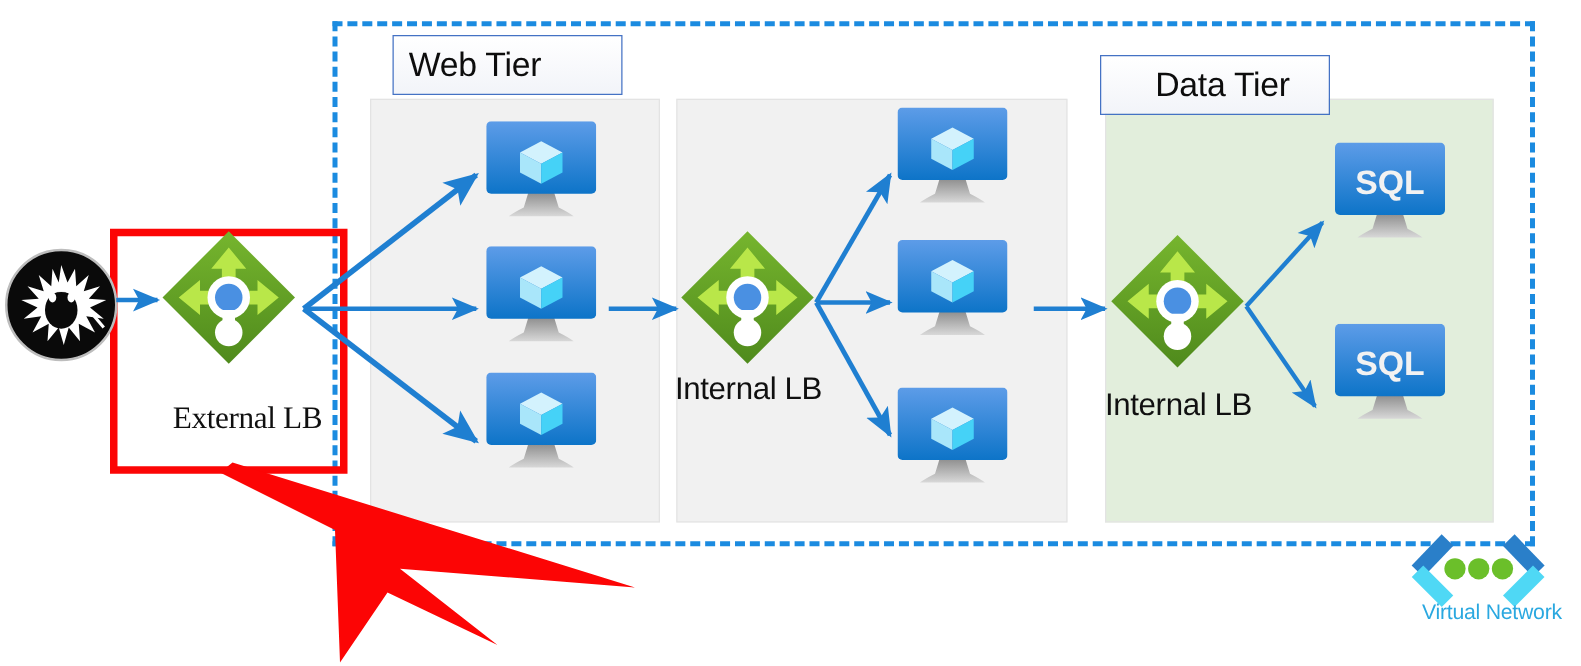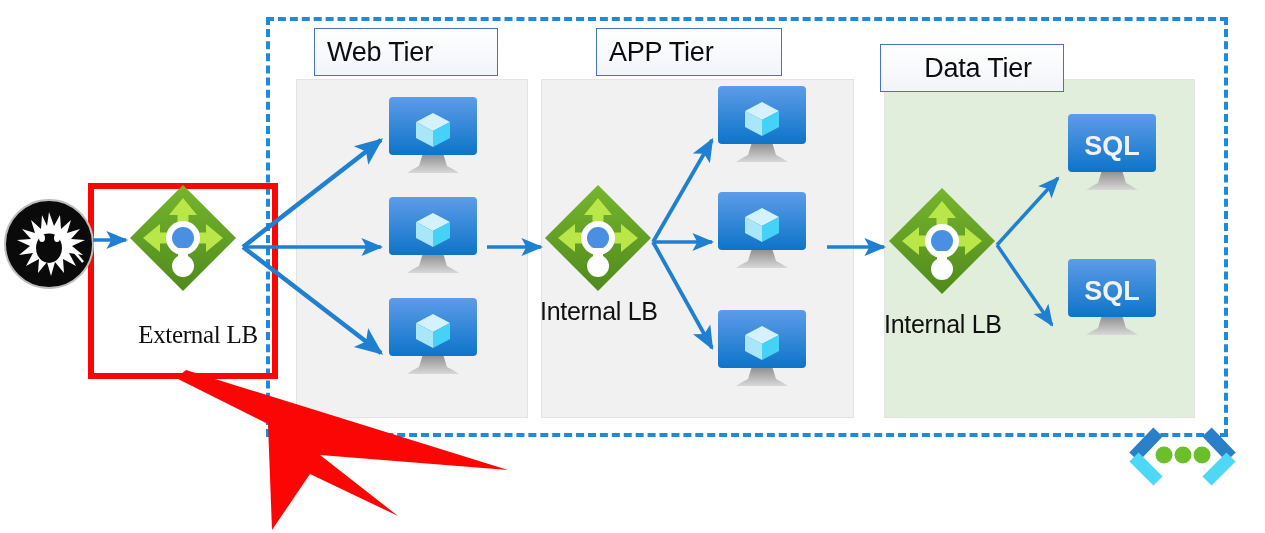--- a/index.html
+++ b/index.html
@@ -101,23 +101,20 @@
   <div class="abs" id="vnet-boundary"></div>
 
   <div class="abs tier-panel panel-gray" style="left:296px; top:79px; width:232px; height:339px;"></div>
 
   <div class="abs tier-panel panel-gray" style="left:541px; top:79px; width:313px; height:339px;"></div>
 
   <div class="abs tier-panel panel-green" style="left:884px; top:79px; width:311px; height:339px;"></div>
 
   <div class="abs tier-title" style="left:314px; top:28px; width:184px;">
     <span>Web Tier</span>
-  </div>
-  <div class="abs tier-title" style="left:596px; top:28px; width:186px;">
-    <span>APP Tier</span>
   </div>
   <div class="abs tier-title" style="left:880px; top:44px; width:184px;justify-content:center;">
     <span>Data Tier</span>
   </div>
 
   <div class="abs" id="red-box"></div>
 
   <div class="abs" id="internet-icon">
     <svg viewBox="0 0 92 92" width="92" height="92">
       <circle cx="46" cy="46" r="44" fill="#0a0a0a" stroke="#bdbdbd" stroke-width="2"></circle>
@@ -309,15 +306,16 @@
       <g stroke-linecap="butt">
         <line x1="36" y1="8" x2="12" y2="33" stroke="#2a7fc9" stroke-width="13"></line>
         <line x1="12" y1="33" x2="36" y2="57" stroke="#4fd8f5" stroke-width="13"></line>
         <line x1="85" y1="8" x2="109" y2="33" stroke="#2a7fc9" stroke-width="13"></line>
         <line x1="109" y1="33" x2="85" y2="57" stroke="#4fd8f5" stroke-width="13"></line>
       </g>
       <circle cx="42" cy="31" r="8.5" fill="#6bbf2a"></circle>
       <circle cx="61" cy="31" r="8.5" fill="#6bbf2a"></circle>
       <circle cx="80" cy="31" r="8.5" fill="#6bbf2a"></circle>
     </svg>
+    <div id="vnet-logo-text">Virtual Network</div>
   </div>
 
 </div>
 
 </body></html>

